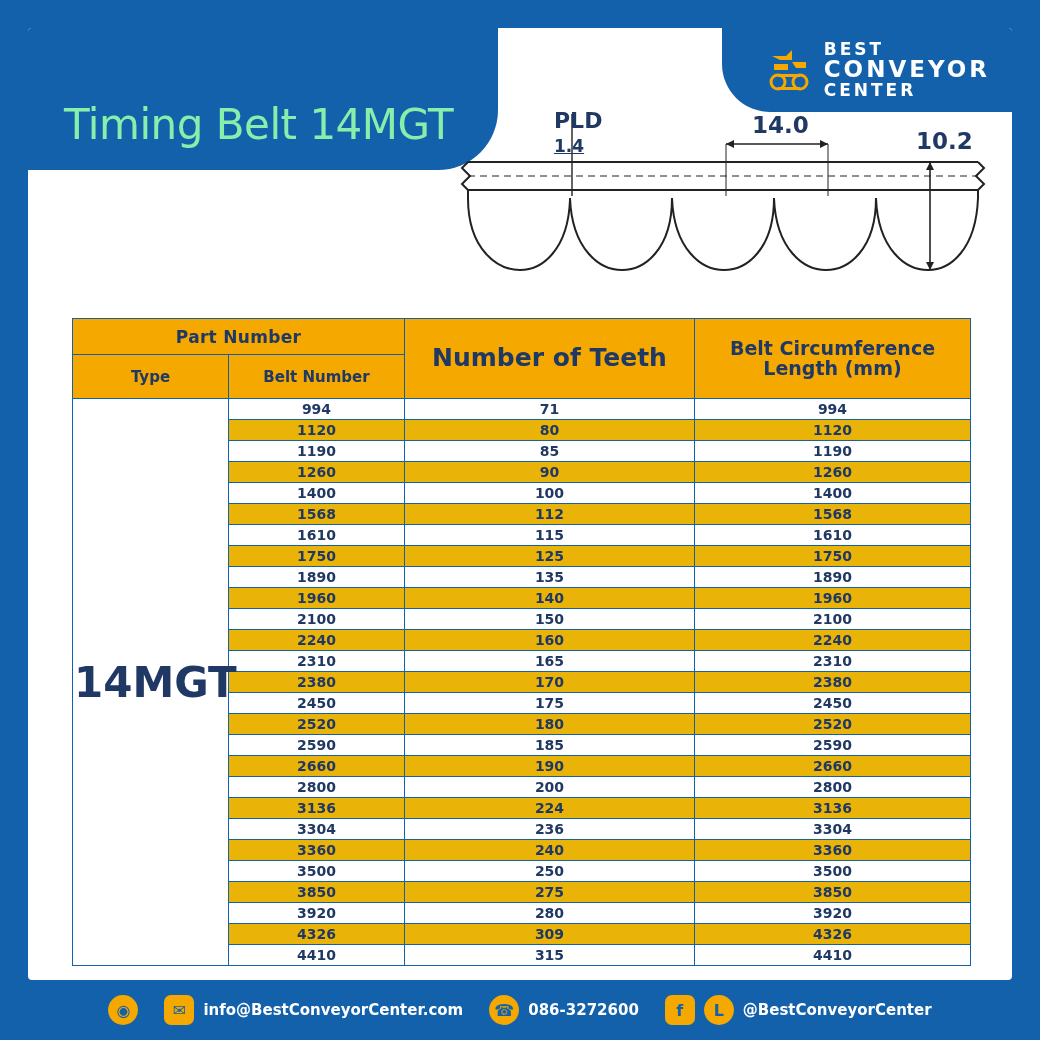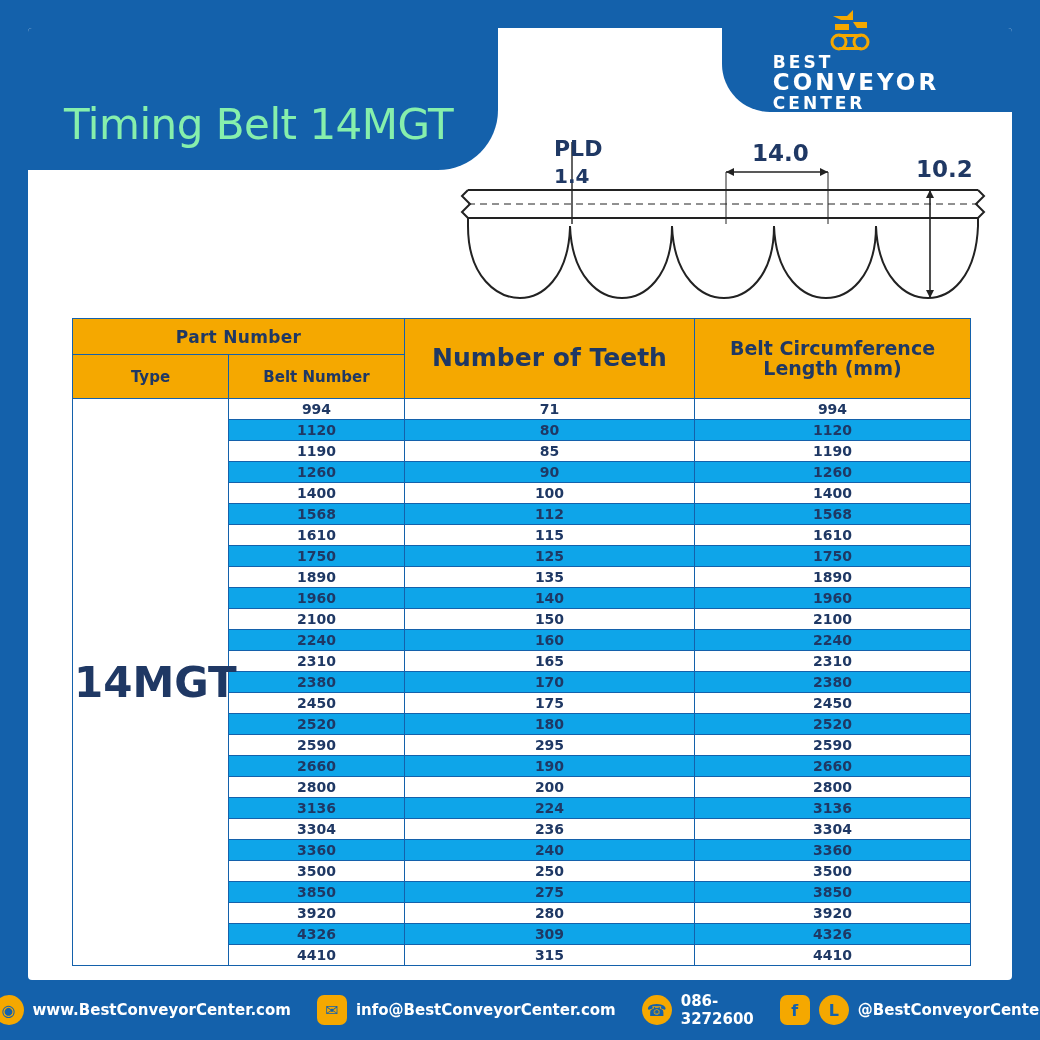--- a/index.html
+++ b/index.html
@@ -46,39 +46,38 @@
     position:absolute;
     right:0; top:0;
     width:290px; height:84px;
     background:#1461ab;
     border-bottom-left-radius:48px;
     border-top-right-radius:4px;
     display:flex;
     align-items:center;
     justify-content:flex-end;
     padding-right:22px;
-    flex-direction:column;
   }
   #logo-mark { width:48px; height:48px; margin-right:10px; flex:none; }
   #logo-words {
     color:#ffffff;
     line-height:1.02;
     font-family:"DejaVu Sans", sans-serif;
     font-weight:bold;
     letter-spacing:3px;
     text-align:left;
   }
   #logo-words .l1 { font-size:17px; }
   #logo-words .l2 { font-size:23px; }
   #logo-words .l3 { font-size:17px; }
 
   
   #diagram {
     position:absolute;
-    left:430px; top:100px;
+    left:430px; top:72px;
     width:550px; height:190px;
   }
   .dim-label {
     position:absolute;
     color:#1f3864;
     font-weight:bold;
     font-family:"DejaVu Sans", sans-serif;
     white-space:nowrap;
   }
 
@@ -142,21 +141,21 @@
     font-family:"DejaVu Sans", sans-serif;
     margin-top:26px;
   }
   td.data {
     font-size:14px;
     font-weight:bold;
     color:#1f3864;
     height:21px;
     background:#ffffff;
   }
-  tr.alt td.data { background:#0ea5e9; }
+  tr.alt td.data { background:#eab308; }
 
   col.c-type { width:156px; }
   col.c-belt { width:176px; }
   col.c-teeth { width:290px; }
   col.c-circ { width:276px; }
 
   
   #footer {
     position:absolute;
     left:0; bottom:0;
@@ -243,21 +242,21 @@
       <path d="M268 44 l8 -4 l0 8 z" fill="#222222"></path>
       <path d="M370 44 l-8 -4 l0 8 z" fill="#222222"></path>
       <line x1="268" y1="44" x2="268" y2="96" stroke="#222222" stroke-width="1"></line>
       <line x1="370" y1="44" x2="370" y2="96" stroke="#222222" stroke-width="1"></line>
 
       <line x1="472" y1="62" x2="472" y2="170" stroke="#222222" stroke-width="1.6"></line>
       <path d="M472 62 l-4 8 l8 0 z" fill="#222222"></path>
       <path d="M472 170 l-4 -8 l8 0 z" fill="#222222"></path>
     </svg>
     <div class="dim-label" style="left:96px; top:8px; font-size:22px;">PLD</div>
-    <div class="dim-label" style="left:96px; top:36px; font-size:20px;">1.4</div>
+    <div class="dim-label" style="left:96px; top:36px; font-size:17px;text-decoration:underline;">1.4</div>
     <div class="dim-label" style="left:288px; top:12px; font-size:23px;margin-left:6px;">14.0</div>
     <div class="dim-label" style="left:458px; top:28px; font-size:23px;">10.2</div>
   </div>
 
   <div id="table-wrap">
     <table>
       <colgroup>
         <col class="c-type">
           <col class="c-belt">
           <col class="c-teeth">
@@ -351,21 +350,21 @@
             <td class="data">175</td>
             <td class="data">2450</td>
           </tr>
           <tr class="alt">
             <td class="data">2520</td>
             <td class="data">180</td>
             <td class="data">2520</td>
           </tr>
           <tr>
             <td class="data">2590</td>
-            <td class="data">295</td>
+            <td class="data">185</td>
             <td class="data">2590</td>
           </tr>
           <tr class="alt">
             <td class="data">2660</td>
             <td class="data">190</td>
             <td class="data">2660</td>
           </tr>
           <tr>
             <td class="data">2800</td>
             <td class="data">200</td>
@@ -413,21 +412,20 @@
           </tr>
         </tbody>
     </table>
   </div>
 
 </div>
 
 <div id="footer">
   <div class="f-item">
     <span class="f-ico">◉</span>
-    <span>www.BestConveyorCenter.com</span>
   </div>
   <div class="f-item">
     <span class="f-ico round-sq">✉</span>
     <span>info@BestConveyorCenter.com</span>
   </div>
   <div class="f-item">
     <span class="f-ico">☎</span>
     <span>086-3272600</span>
   </div>
   <div class="f-item">

